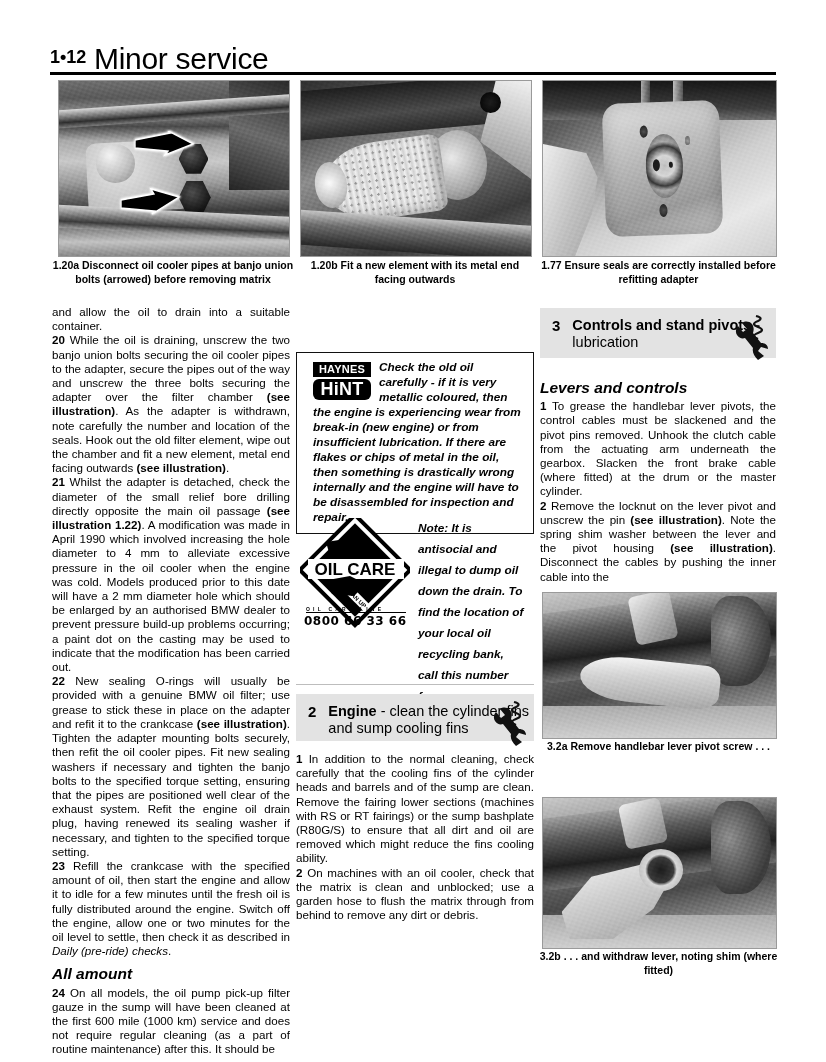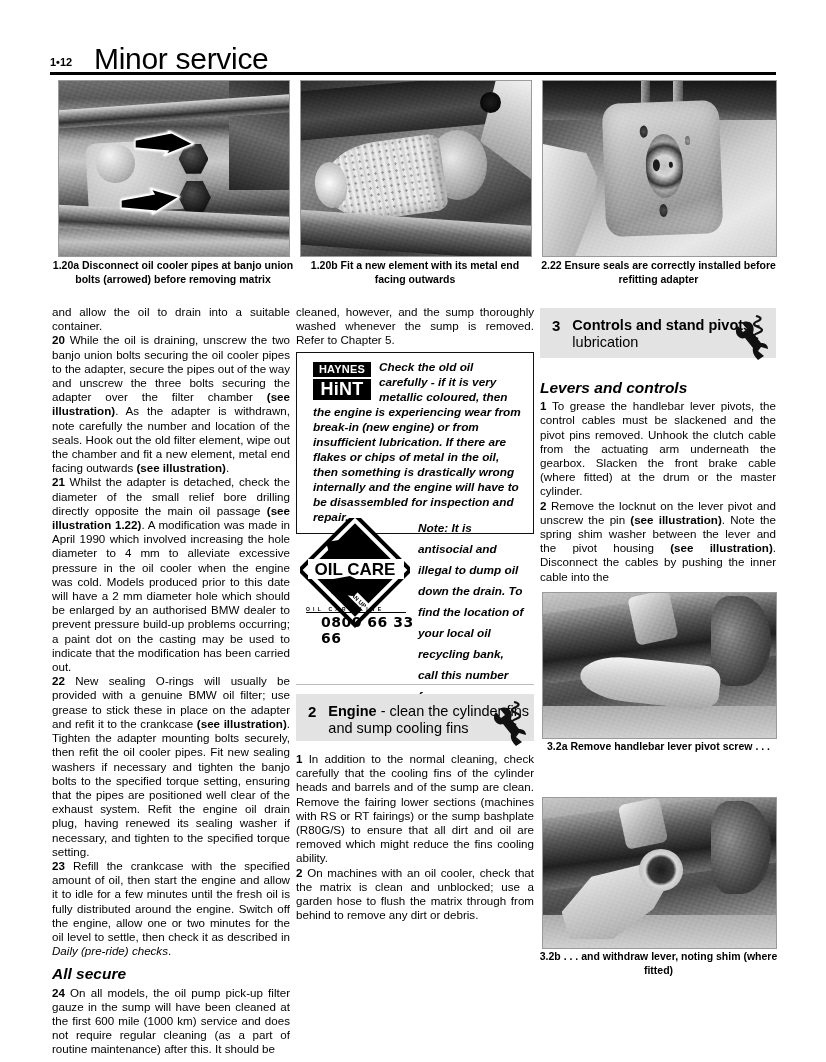--- a/index.html
+++ b/index.html
@@ -27,21 +27,21 @@
     position: absolute;
     left: 50px;
     top: 30px;
     width: 726px;
     height: 42px;
   }
   .folio {
     position: absolute;
     left: 0;
     bottom: 4px;
-    font-size: 11px;
+    font-size: 18px;
     font-weight: bold;
     letter-spacing: 0px;
   }
   .page-title {
     position: absolute;
     left: 44px;
     bottom: -4px;
     font-size: 30px;
     font-weight: normal;
     letter-spacing: -0.3px;
@@ -316,21 +316,21 @@
     margin: 2px 8px 1px 0;
   }
   .hint-logo .l1, .hint-logo .l2 {
     background: #000;
     color: #fff;
     font-weight: bold;
     text-align: center;
     display: block;
   }
   .hint-logo .l1 { font-size: 11px; line-height: 15px; letter-spacing: .2px; }
-  .hint-logo .l2 { font-size: 18px; line-height: 21px; margin-top: 2px; letter-spacing: .2px; }
+  .hint-logo .l2 { font-size: 18px; line-height: 21px; margin-top: 2px; letter-spacing: .2px; border-radius: 6px; }
   .hint-text {
     font-size: 11.8px;
     line-height: 15px;
     font-weight: bold;
     font-style: italic;
   }
 
   
   .oilcare-wrap { position: absolute; }
   .oc-logo { position: absolute; left: 0; top: 0; width: 110px; height: 112px; }
@@ -339,25 +339,24 @@
     left: 118px; top: 0; width: 108px;
     font-size: 11.8px;
     line-height: 21px;
     font-weight: bold;
     font-style: italic;
   }
   .oc-phone {
     position: absolute;
     left: 4px; top: 96px;
     width: 104px;
-    font-size: 14px;
+    font-size: 12px;
     font-weight: bold;
     letter-spacing: .5px;
     font-family: "DejaVu Sans", sans-serif;
-    margin-left: 17px;
   }
   .oc-microtext {
     position: absolute; left: 6px; top: 88px; width: 100px;
     font-size: 5px; font-weight: bold; letter-spacing: 3.2px;
     border-bottom: 1.5px solid #000;
   }
   .usa-note {
     position: absolute;
     font-size: 11.8px;
     line-height: 15px;
@@ -427,35 +426,32 @@
         <div class="p3boltholeB"></div>
         <div class="p3boltholeC"></div>
         <div class="p3ring"></div>
         <div class="p3hole" style="left:42%; top:43%;"></div>
         <div class="p3hole" style="left:56%; top:45%; width:3%; height:4.5%;"></div>
       </div>
       <div class="p3hand"></div>
       <div class="grain"></div>
     </div>
   </div>
-  <div class="caption" style="left:538px; top:259px; width:241px;">2.22  Ensure seals are correctly installed before refitting adapter</div>
+  <div class="caption" style="left:538px; top:259px; width:241px;">1.77  Ensure seals are correctly installed before refitting adapter</div>
 
   <div class="col" id="col-left" style="left:52px; top:305px; width:238px;">
       <p>and allow the oil to drain into a suitable container.</p>
       <p><span class="num">20</span><span> While the oil is draining, unscrew the two banjo union bolts securing the oil cooler pipes to the adapter, secure the pipes out of the way and unscrew the three bolts securing the adapter over the filter chamber </span><span class="b">(see illustration)</span><span>. As the adapter is withdrawn, note carefully the number and location of the seals. Hook out the old filter element, wipe out the chamber and fit a new element, metal end facing outwards </span><span class="b">(see illustration)</span><span>.</span></p>
       <p><span class="num">21</span><span> Whilst the adapter is detached, check the diameter of the small relief bore drilling directly opposite the main oil passage </span><span class="b">(see illustration 1.22)</span><span>. A modification was made in April 1990 which involved increasing the hole diameter to 4 mm to alleviate excessive pressure in the oil cooler when the engine was cold. Models produced prior to this date will have a 2 mm diameter hole which should be enlarged by an authorised BMW dealer to prevent pressure build-up problems occurring; a paint dot on the casting may be used to indicate that the modification has been carried out.</span></p>
       <p><span class="num">22</span><span> New sealing O-rings will usually be provided with a genuine BMW oil filter; use grease to stick these in place on the adapter and refit it to the crankcase </span><span class="b">(see illustration)</span><span>. Tighten the adapter mounting bolts securely, then refit the oil cooler pipes. Fit new sealing washers if necessary and tighten the banjo bolts to the specified torque setting, ensuring that the pipes are positioned well clear of the exhaust system. Refit the engine oil drain plug, having renewed its sealing washer if necessary, and tighten to the specified torque setting.</span></p>
       <p><span class="num">23</span><span> Refill the crankcase with the specified amount of oil, then start the engine and allow it to idle for a few minutes until the fresh oil is fully distributed around the engine. Switch off the engine, allow one or two minutes for the oil level to settle, then check it as described in </span><span class="i">Daily (pre-ride) checks</span><span>.</span></p>
-      <div class="sub-head">All secure</div>
+      <div class="sub-head">All amount</div>
       <p><span class="num">24</span><span> On all models, the oil pump pick-up filter gauze in the sump will have been cleaned at the first 600 mile (1000 km) service and does not require regular cleaning (as a part of routine maintenance) after this. It should be</span></p>
     </div>
 
-  <div class="col" id="col-mid-top" style="left:296px; top:305px; width:238px;">
-      <p>cleaned, however, and the sump thoroughly washed whenever the sump is removed. Refer to Chapter 5.</p>
-    </div>
 
   <div class="hint-box" style="left:296px; top:352px; width:238px;padding-left:16px;">
     <div class="hint-logo">
       <span class="l1">HAYNES</span>
       <span class="l2">HiNT</span>
     </div>
     <div class="hint-text">Check the old oil carefully - if it is very metallic coloured, then the engine is experiencing wear from break-in (new engine) or from insufficient lubrication. If there are flakes or chips of metal in the oil, then something is drastically wrong internally and the engine will have to be disassembled for inspection and repair.</div>
   </div>
 
   <div class="oilcare-wrap" style="left:300px; top:518px; width:234px; height:120px;">

